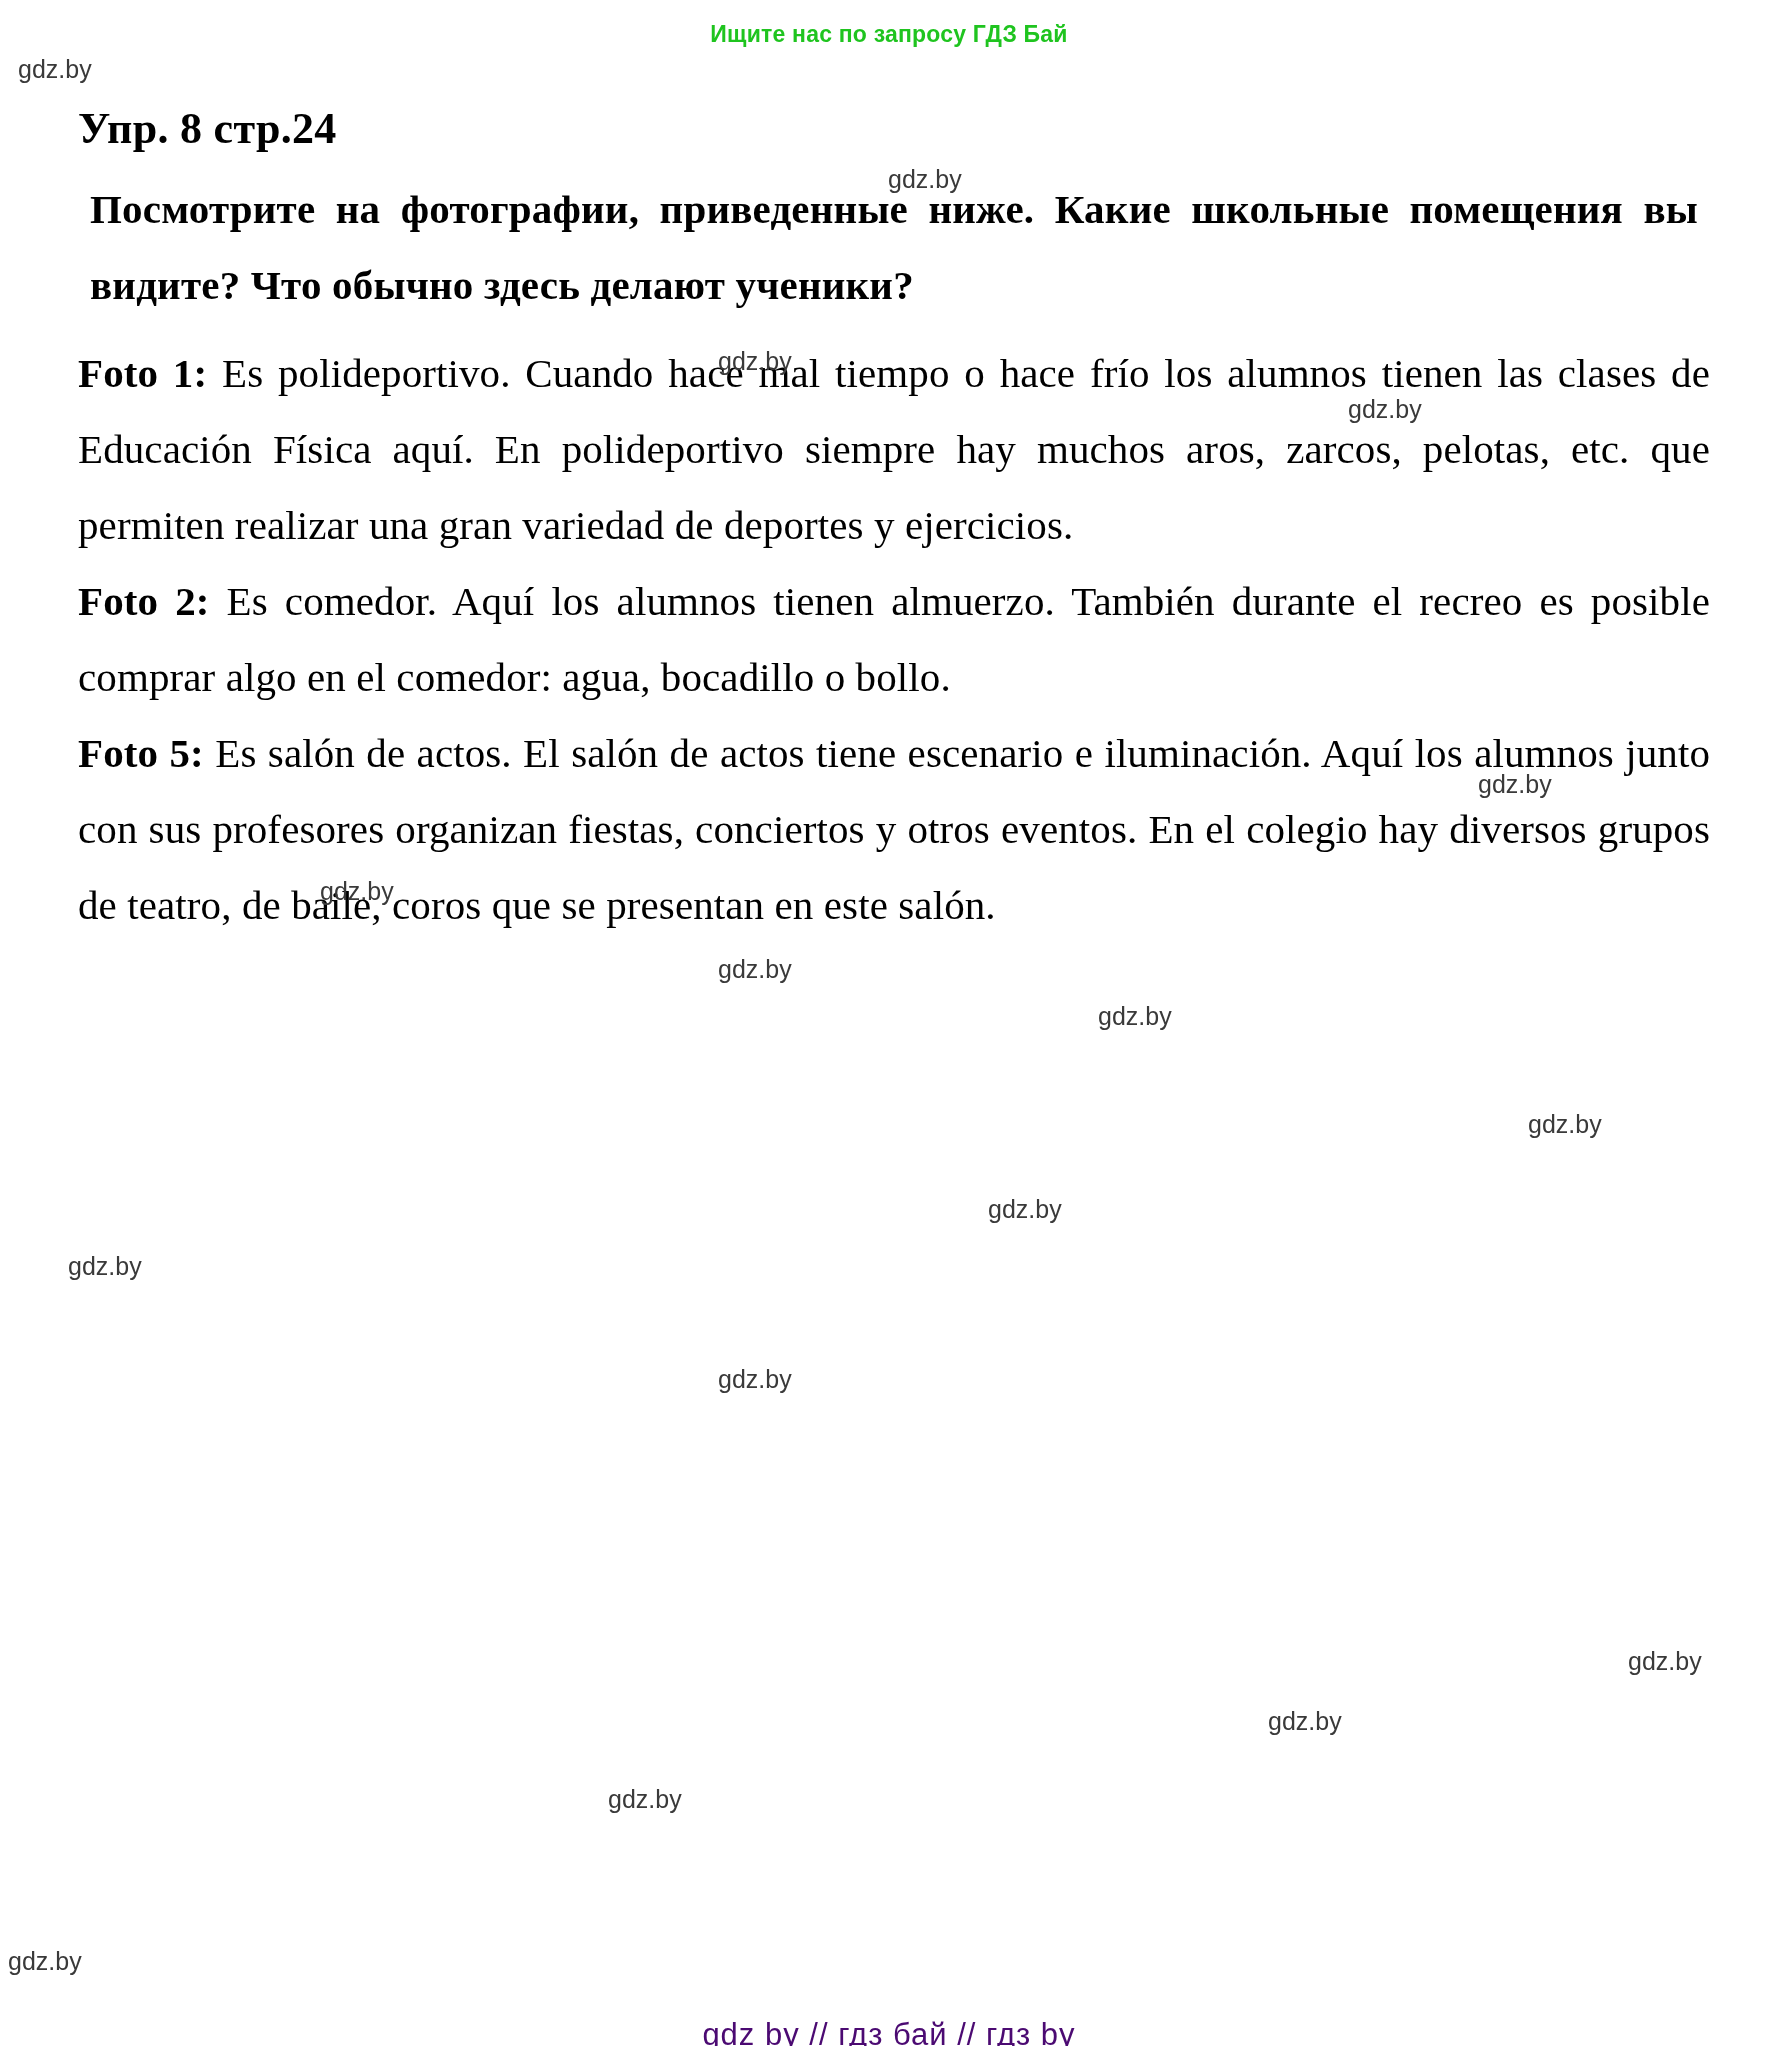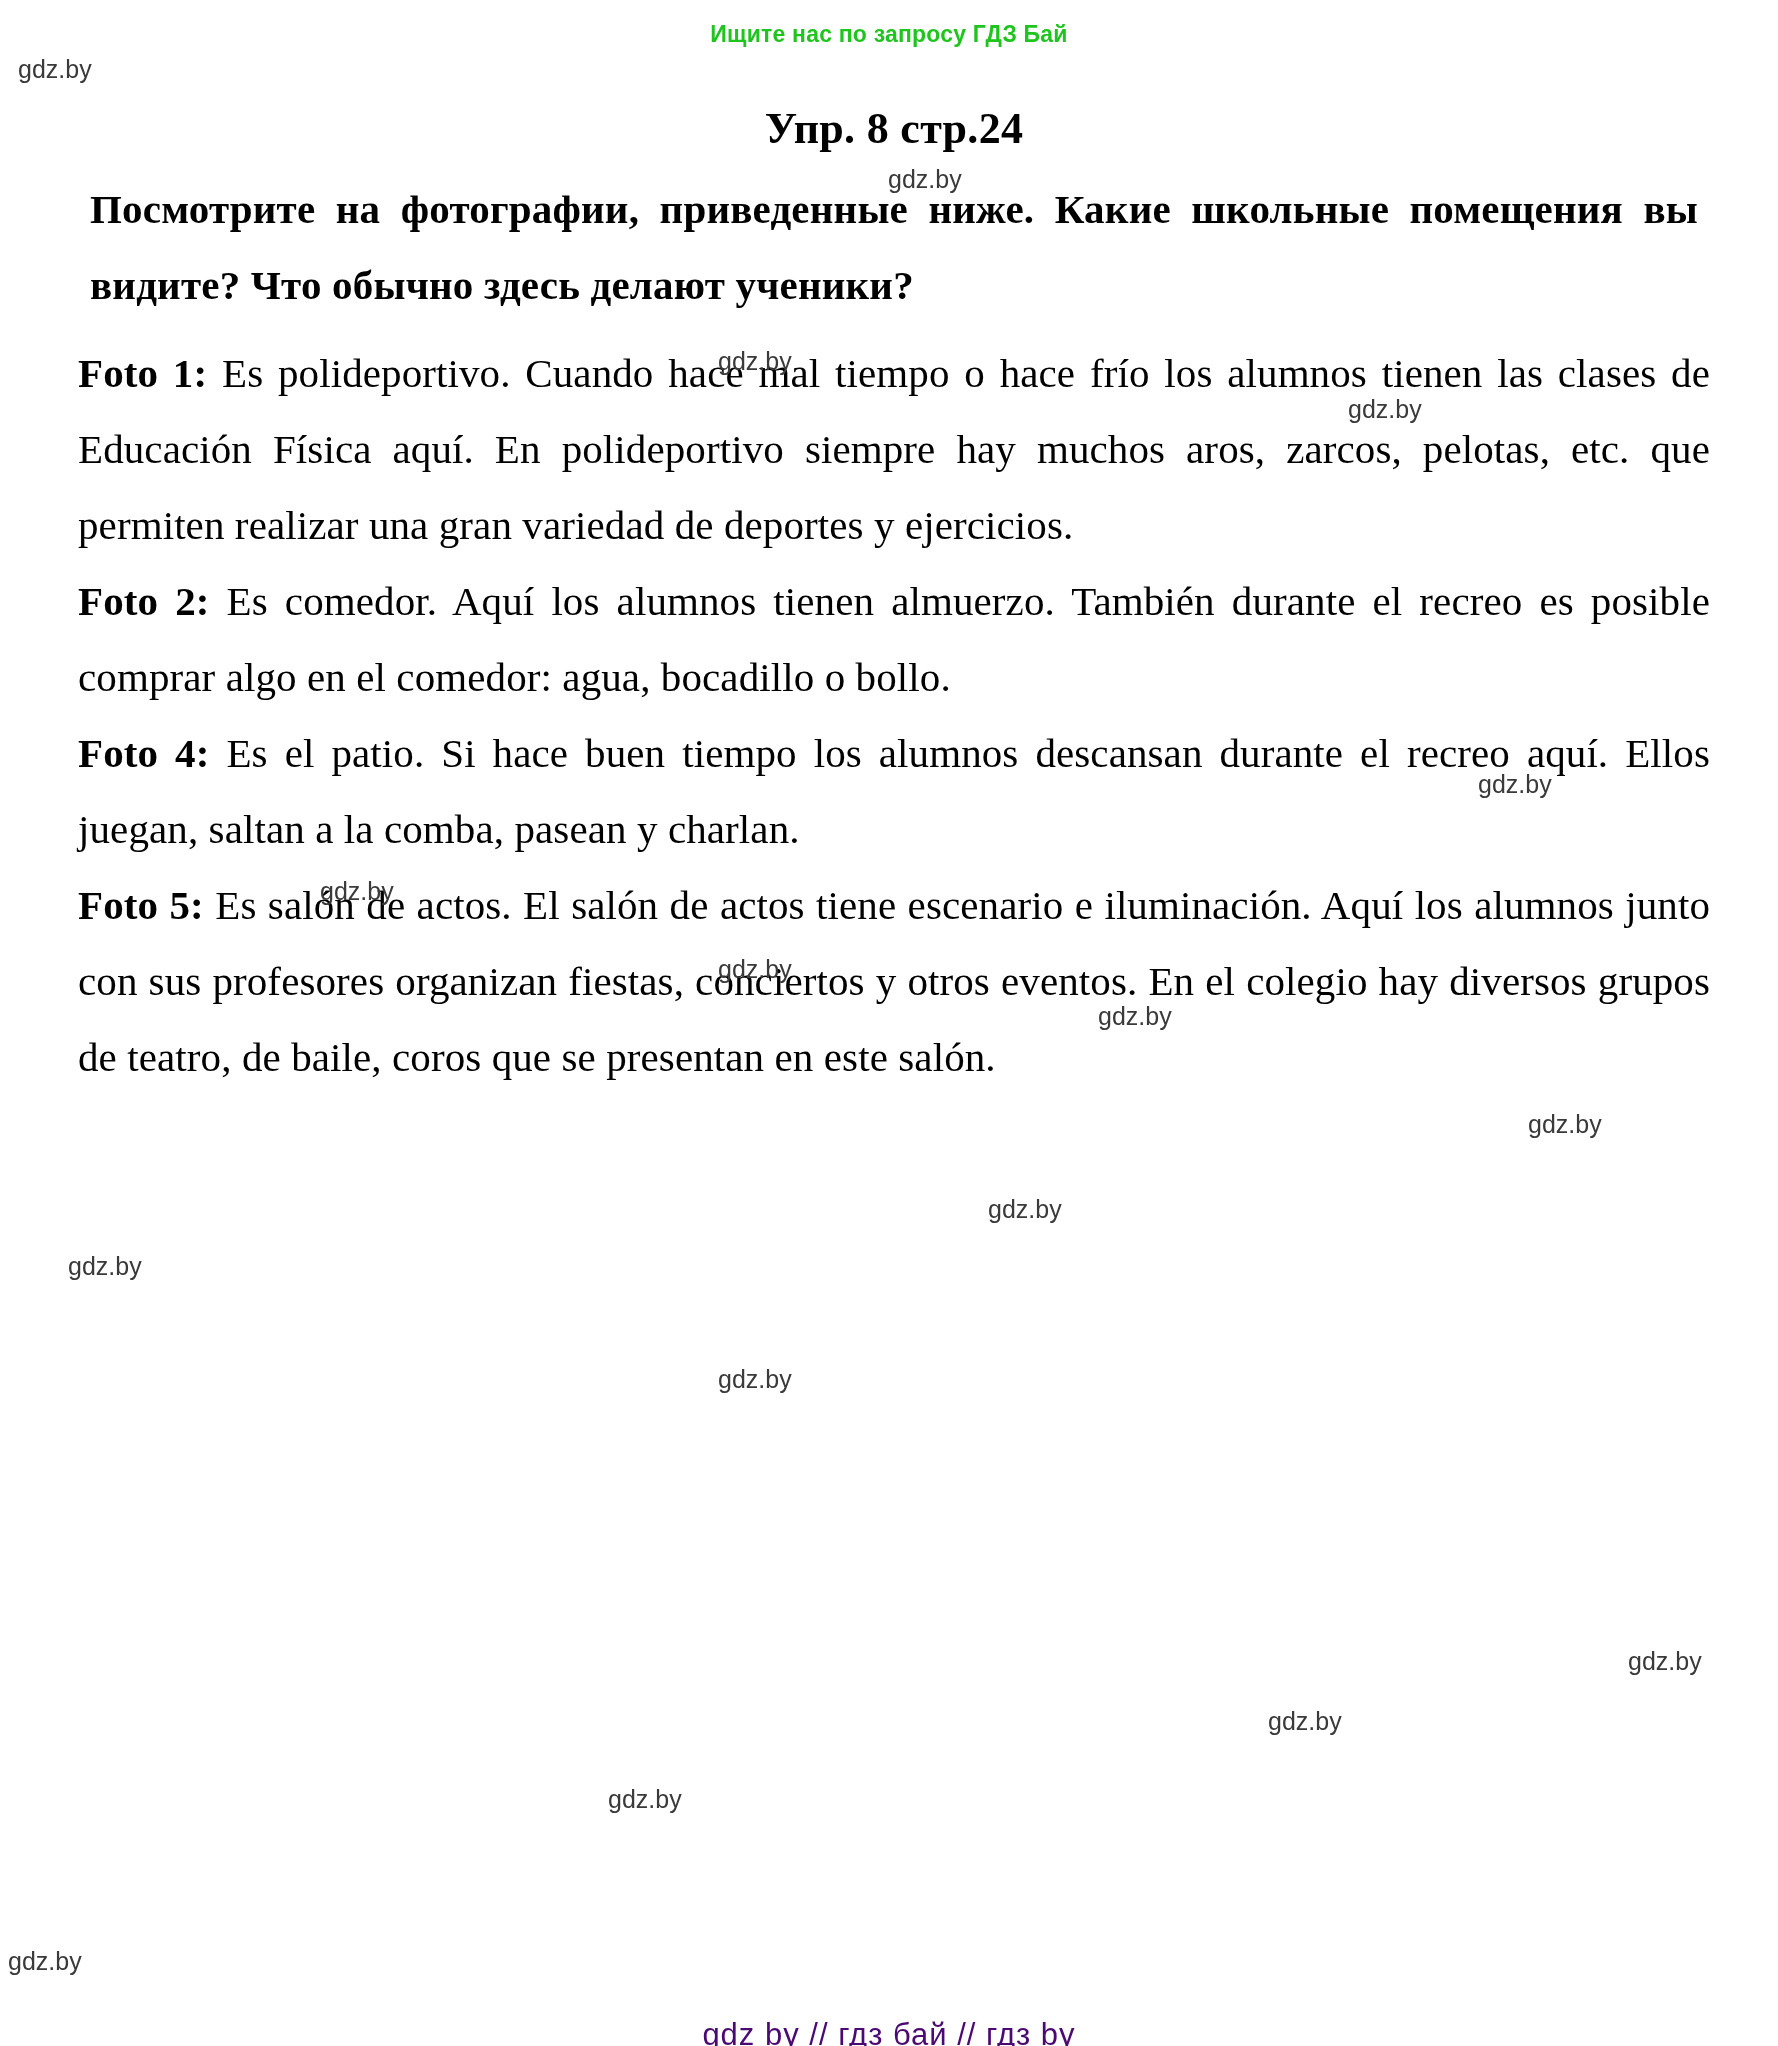--- a/index.html
+++ b/index.html
@@ -46,21 +46,20 @@
     top: 82px;
     width: 1632px;
   }
 
   .ex-title {
     font-size: 44px;
     font-weight: 700;
     line-height: 60px;
     margin: 0 0 4px 0;
     letter-spacing: 0.3px;
-    text-align: center;
   }
 
   .task {
     font-size: 41px;
     font-weight: 700;
     line-height: 76px;
     text-align: justify;
     text-align-last: left;
     margin: 12px;
     letter-spacing: 0.2px;
@@ -121,21 +120,20 @@
     <h1 class="ex-title">Упр. 8 стр.24</h1>
 
     <p class="task">Посмотрите на фотографии, приведенные ниже. Какие школьные помещения вы видите? Что обычно здесь делают ученики?</p>
 
 
     <p class="para"><span class="lead">Foto 1:</span><span> Es polideportivo. Cuando hace mal tiempo o hace frío los alumnos tienen las clases de Educación Física aquí. En polideportivo siempre hay muchos aros, zarcos, pelotas, etc. que permiten realizar una gran variedad de deportes y ejercicios.</span></p>
 
     <p class="para"><span class="lead">Foto 2:</span><span> Es comedor. Aquí los alumnos tienen almuerzo. También durante el recreo es posible comprar algo en el comedor: agua, bocadillo o bollo.</span></p>
 
 
-    <p class="para"><span class="lead">Foto 4:</span><span> Es el patio. Si hace buen tiempo los alumnos descansan durante el recreo aquí. Ellos juegan, saltan a la comba, pasean y charlan.</span></p>
 
     <p class="para"><span class="lead">Foto 5:</span><span> Es salón de actos. El salón de actos tiene escenario e iluminación. Aquí los alumnos junto con sus profesores organizan fiestas, conciertos y otros eventos. En el colegio hay diversos grupos de teatro, de baile, coros que se presentan en este salón.</span></p>
 
 
   </div>
 
   <div id="watermark-layer">
       <span class="wm" style="left: 18px; top: 38px; color: rgb(58, 58, 58);">gdz.by</span>
       <span class="wm" style="left: 888px; top: 148px; color: rgb(58, 58, 58);">gdz.by</span>
       <span class="wm" style="left: 718px; top: 330px; color: rgb(58, 58, 58);">gdz.by</span>

